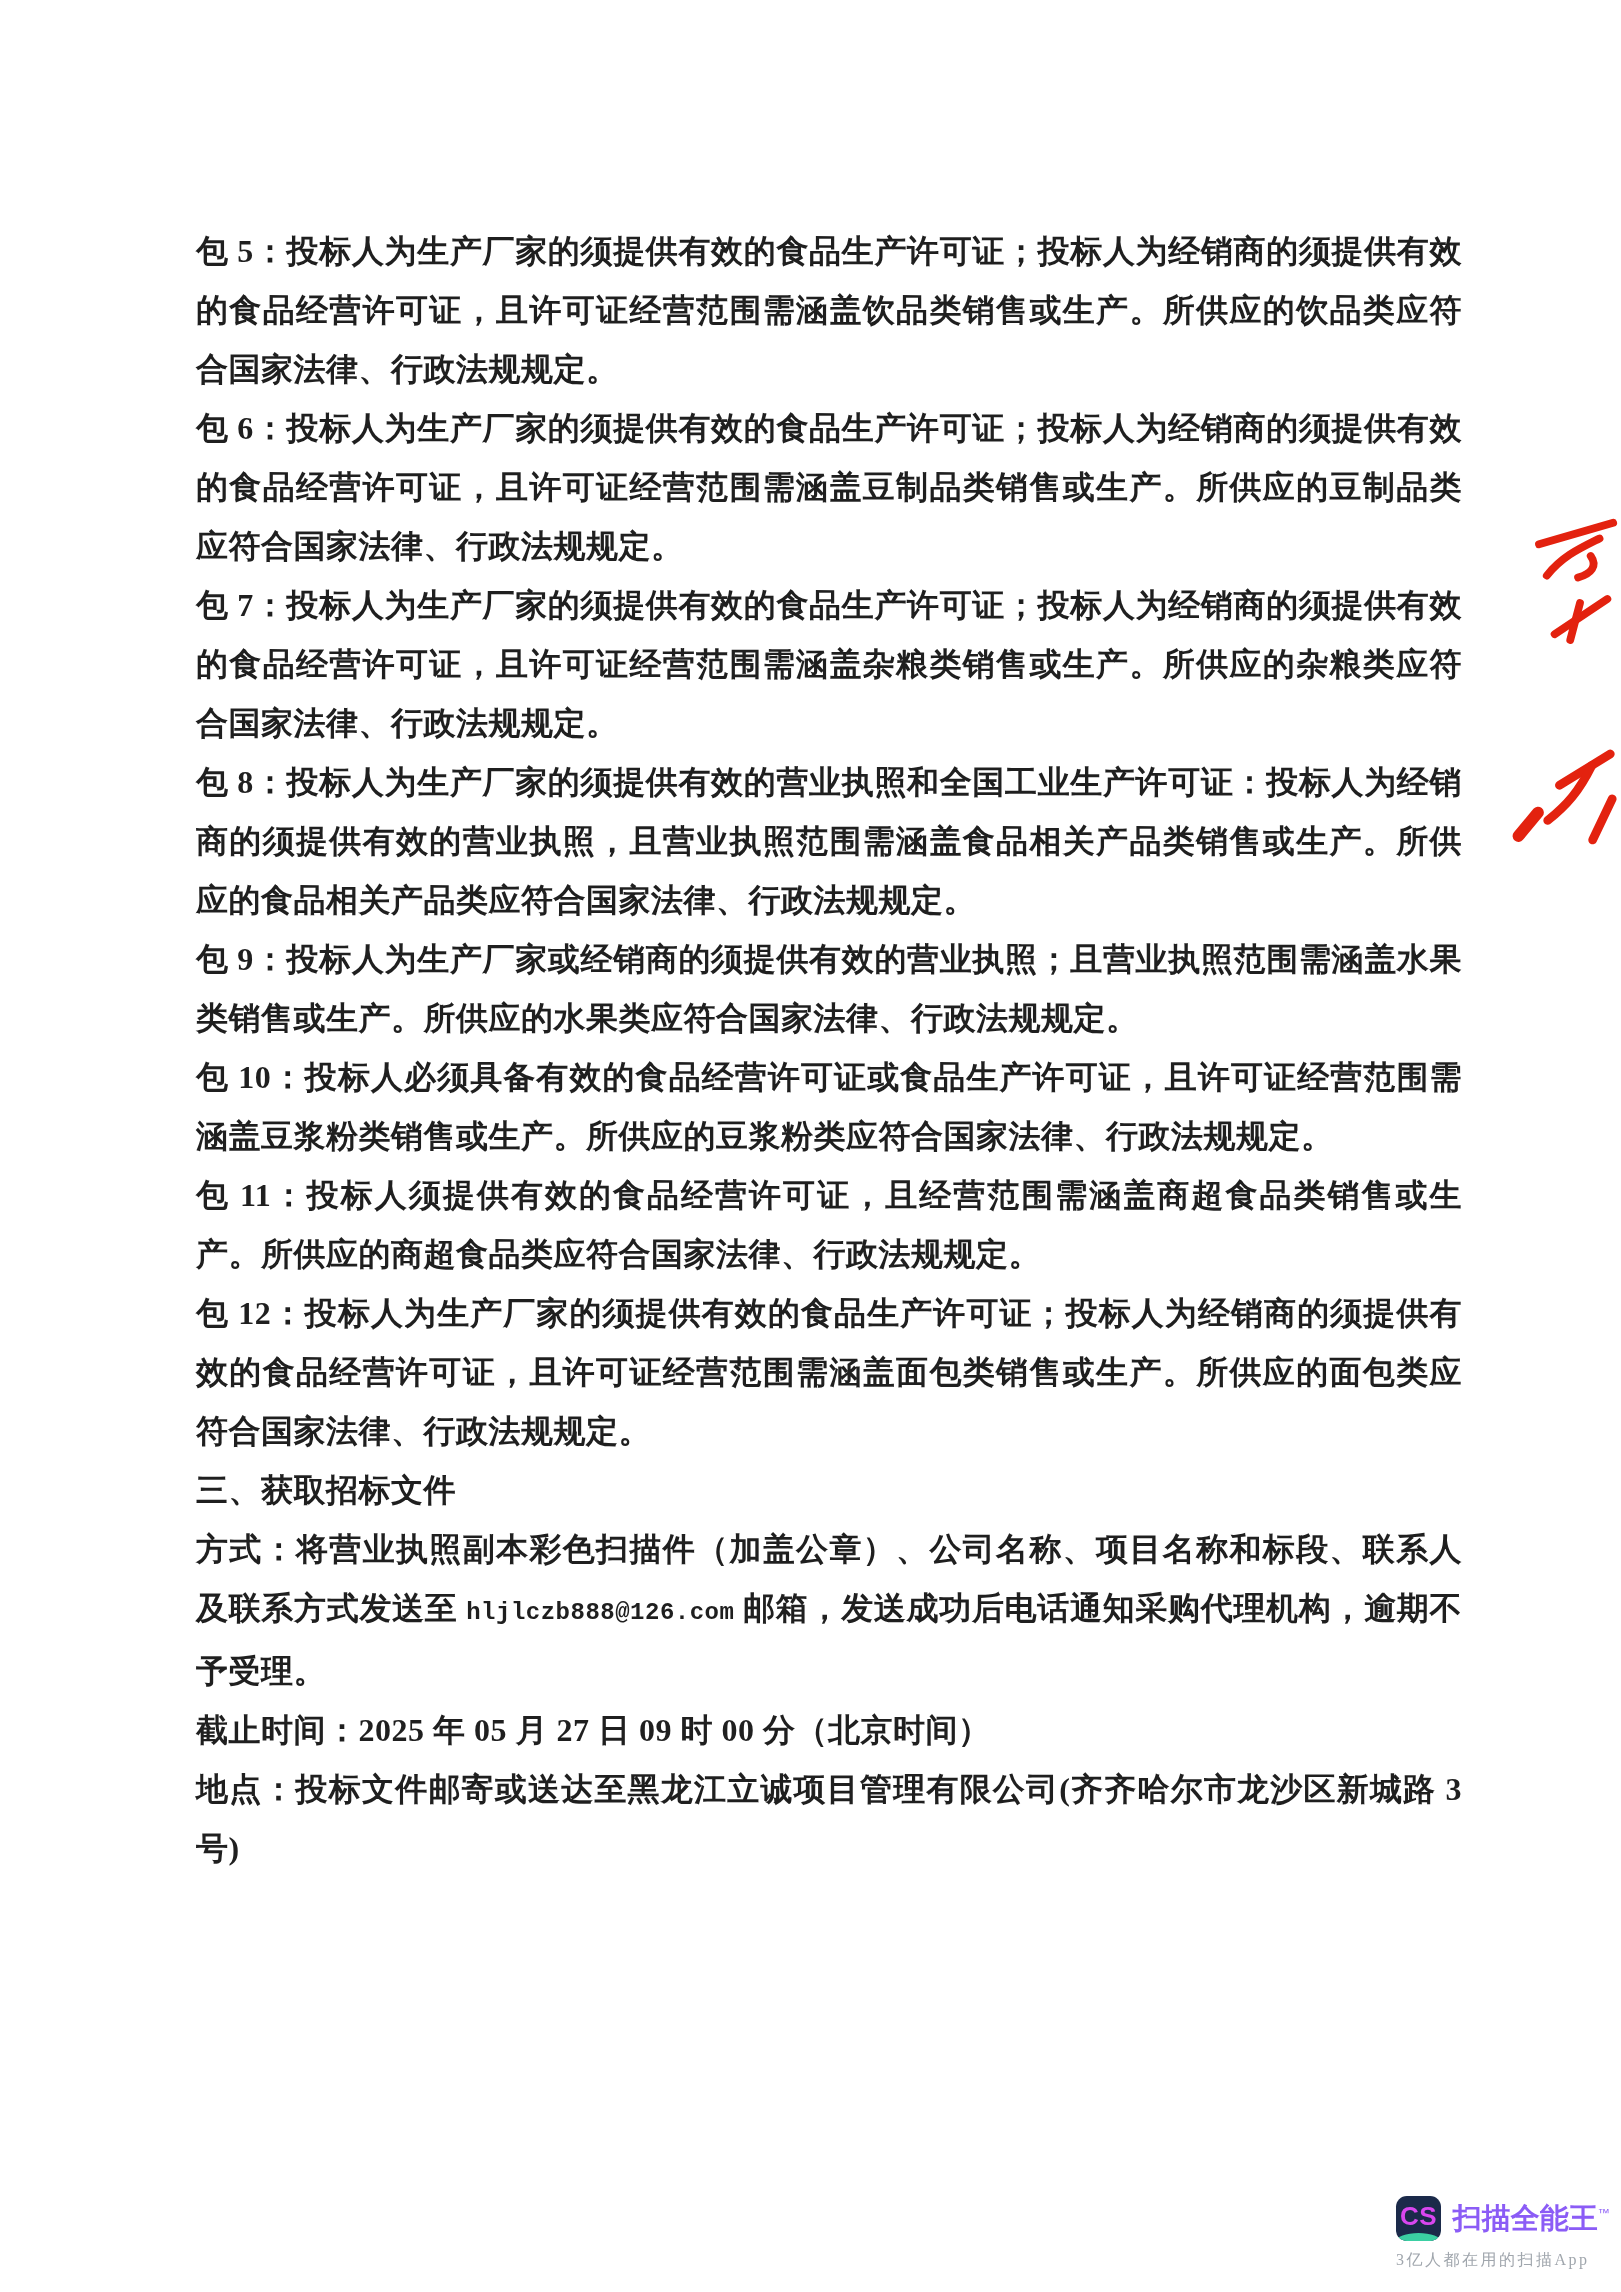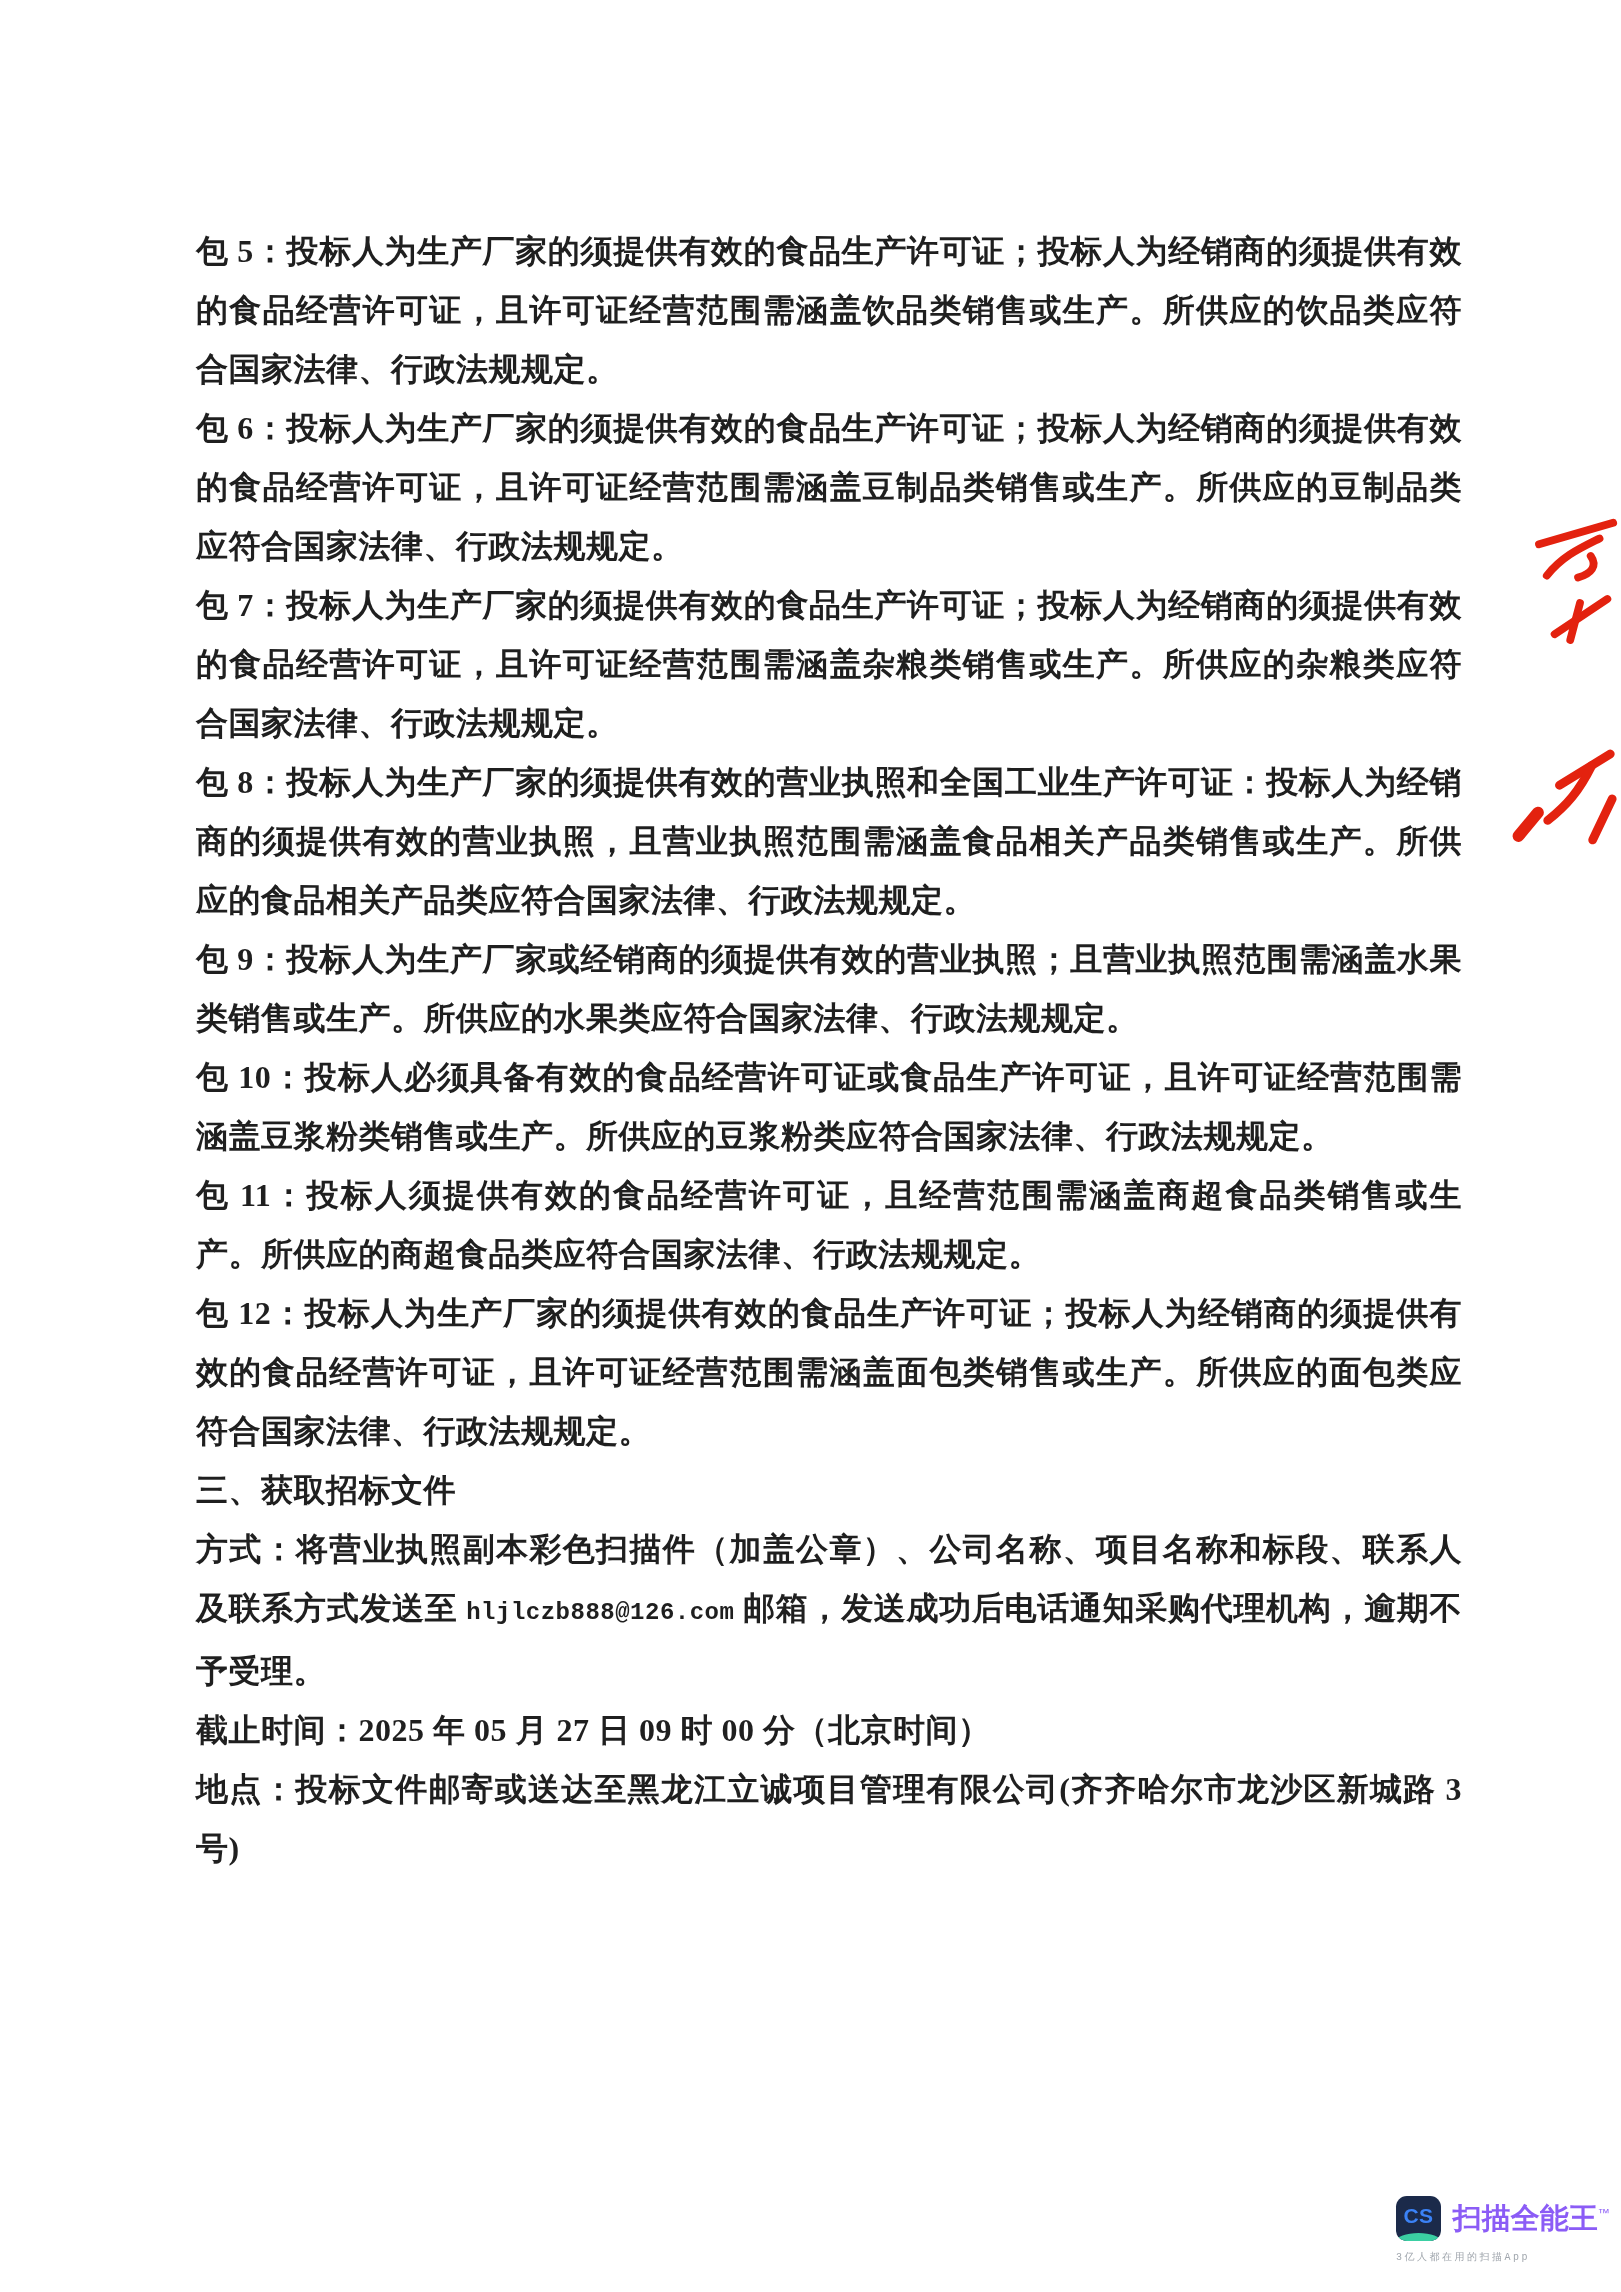--- a/index.html
+++ b/index.html
@@ -58,24 +58,24 @@
     height: 45px;
     border-radius: 10.8px;
     background: #1b2a4a;
     overflow: hidden;
     display: flex;
     align-items: center;
     justify-content: center;
     flex: 0 0 auto;
   }
   .cs-icon .cs-letters {
-    color: #3b82f6;
+    color: #d946ef;
     font-family: "Liberation Sans", sans-serif;
     font-weight: 700;
-    font-size: 21px;
+    font-size: 26px;
     line-height: 1;
     margin-top: -5.9px;
     letter-spacing: 0.5px;
   }
   .cs-icon .cs-strip {
     position: absolute;
     left: 0;
     right: 0;
     bottom: -2.9px;
     height: 10.8px;
@@ -90,23 +90,23 @@
     margin-left: 11.8px;
     white-space: nowrap;
     line-height: 1;
   }
   .wm-title sup {
     font-size: 11.8px;
     font-weight: 400;
     vertical-align: super;
   }
   .wm-sub {
-    font-family: Liberation Mono, monospace;
+    font-family: Liberation Serif, serif;
     color: #a0a6ad;
-    font-size: 10px;
+    font-size: 16px;
     letter-spacing: 2.5px;
     margin-top: 8.8px;
     white-space: nowrap;
   }
 </style>
 </head>
 <body>
 
 <div class="page">
 

